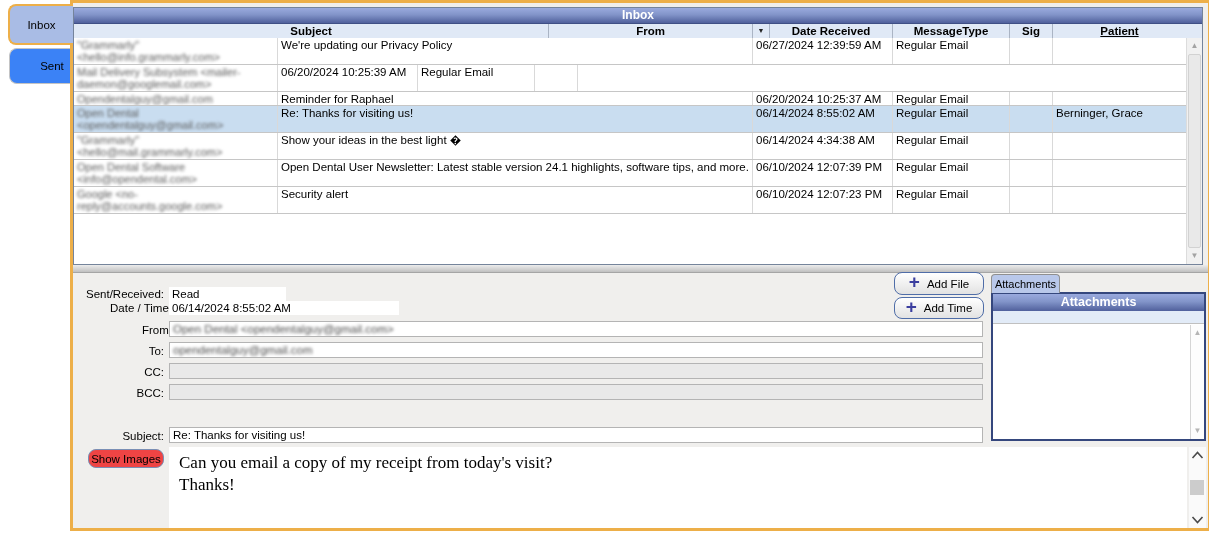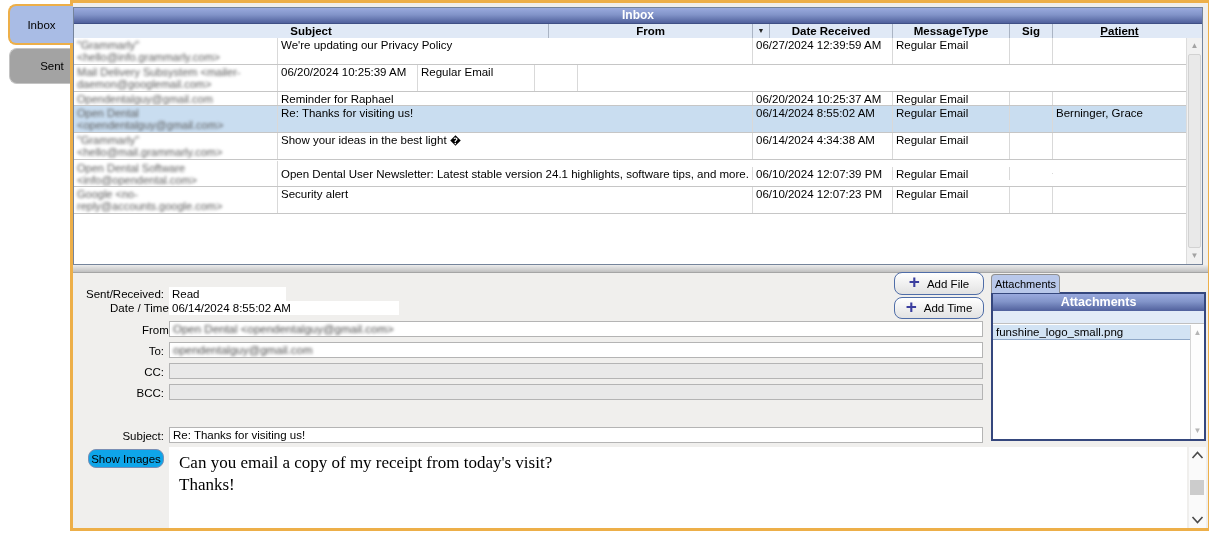--- a/index.html
+++ b/index.html
@@ -1,21 +1,21 @@
 <!DOCTYPE html>
 <html><head>
 <meta charset="utf-8">
 <style>
   html,body{margin:0;padding:0;background:#fff;}
   #app{position:relative;width:1209px;height:535px;background:#ffffff;
        font-family:"Liberation Sans",sans-serif;font-size:11.5px;color:#000;overflow:hidden;margin-left:6px;}
   
   .side-tab{position:absolute;display:flex;align-items:center;justify-content:center;box-sizing:border-box;cursor:default;}
   .tab-inbox{left:2px;top:4px;width:65px;height:41px;background:#a9bce5;border:2px solid #edaf49;border-right:none;border-radius:8px 0 0 8px;z-index:3;}
-  .tab-sent{left:3px;top:48px;width:85px;height:36px;background:#a3a3a3;border:1px solid #c4c4c4;border-right:none;border-radius:8px 0 0 8px;}
+  .tab-sent{left:3px;top:48px;width:85px;height:36px;background:#3b82f6;border:1px solid #c4c4c4;border-right:none;border-radius:8px 0 0 8px;}
   
   .main-panel{position:absolute;left:64px;top:0;width:1141px;height:531px;box-sizing:border-box;
               border:3px solid #edaf49;background:#f0efed;z-index:1;}
   
   .grid{position:absolute;left:0px;top:4px;width:1130px;height:258px;box-sizing:border-box;
         border:1px solid #75849b;background:#fff;}
   .grid-title{height:15px;background:linear-gradient(180deg,#9aaade 0%,#8294c9 45%,#50609c 100%);
               color:#fff;font-weight:bold;font-size:12px;text-align:center;line-height:15px;
               border-bottom:1px solid #3f4f85;}
   .grid-header{height:14px;background:#e0e9f6;border-bottom:1px solid #8c8c8c;display:flex;}
@@ -50,21 +50,21 @@
   .fld-label{position:absolute;width:91px;text-align:right;font-size:11.5px;color:#000;}
   .fld{position:absolute;box-sizing:border-box;background:#fff;font-size:11.5px;padding:1px 0 0 3px;
        overflow:hidden;white-space:nowrap;}
   .fld.bordered{border:1px solid #b4b4b4;}
   .fld.gray{background:#e9e9e9;border:1px solid #b4b4b4;}
   .blur-val{filter:blur(1.7px);color:#4a4a4a;}
   .btn{position:absolute;box-sizing:border-box;border:1px solid #4f6da8;border-radius:8px;
        background:linear-gradient(180deg,#ffffff,#e2e2e2);display:flex;align-items:center;justify-content:center;
        font-size:11.5px;color:#000;cursor:default;}
   .plus{color:#3b3e9f;font-weight:900;font-size:19px;line-height:14px;margin-right:7px;margin-top:-3px;}
-  .show-images{left:15px;top:446px;width:76px;height:19px;border:1px solid #7a8fb5;border-radius:8px;background:#0ea5e9;}
+  .show-images{left:15px;top:446px;width:76px;height:19px;border:1px solid #7a8fb5;border-radius:8px;background:#ef4444;}
   .msg-body{position:absolute;left:96px;top:444px;width:1018px;height:81px;background:#fff;
             font-family:"Liberation Serif",serif;font-size:17px;line-height:22px;padding:5px 0 0 10px;box-sizing:border-box;}
   .body-scroll{position:absolute;left:1116px;top:444px;width:17px;height:81px;background:#fafafa;}
   .body-scroll svg{position:absolute;left:2px;}
   .body-scroll .bthumb{position:absolute;left:1px;top:33px;width:14px;height:15px;background:#cccccc;}
   
   .att-tab{position:absolute;left:918px;top:271px;width:69px;height:19px;box-sizing:border-box;
            background:#b9c8ea;border:1px solid #8f8f8f;border-bottom:none;border-radius:4px 4px 0 0;
            font-size:11px;display:flex;align-items:center;justify-content:center;z-index:2;}
   .att-panel{position:absolute;left:918px;top:289px;width:215px;height:149px;box-sizing:border-box;
@@ -153,21 +153,21 @@
             <div class="cell c-from">
               <div class="redacted">"Grammarly"</div>
               <div class="redacted">&lt;hello@mail.grammarly.com&gt;</div>
             </div>
             <div class="cell c-subject">Show your ideas in the best light �</div>
             <div class="cell c-date">06/14/2024 4:34:38 AM</div>
             <div class="cell c-type">Regular Email</div>
             <div class="cell c-sig"></div>
             <div class="cell c-patient"></div>
           </div>
-          <div class="grid-row" style="height: 27px; align-items: center;">
+          <div class="grid-row" style="height: 27px;">
             <div class="cell c-from">
               <div class="redacted">Open Dental Software</div>
               <div class="redacted">&lt;info@opendental.com&gt;</div>
             </div>
             <div class="cell c-subject">Open Dental User Newsletter: Latest stable version 24.1 highlights, software tips, and more.</div>
             <div class="cell c-date">06/10/2024 12:07:39 PM</div>
             <div class="cell c-type">Regular Email</div>
             <div class="cell c-sig"></div>
             <div class="cell c-patient"></div>
           </div>
@@ -243,23 +243,20 @@
       <span class="plus">+</span>
       <span>Add Time</span>
     </div>
 
     <div class="att-tab">
       <span>Attachments</span>
     </div>
     <div class="att-panel">
       <div class="att-title">Attachments</div>
       <div class="att-strip"></div>
-      <div class="att-items">
-          <div class="att-item">funshine_logo_small.png</div>
-        </div>
       <div class="att-scroll">
         <div class="arr up">▲</div>
         <div class="arr down">▼</div>
       </div>
     </div>
 
   </div>
 </div>
 
 </body></html>

